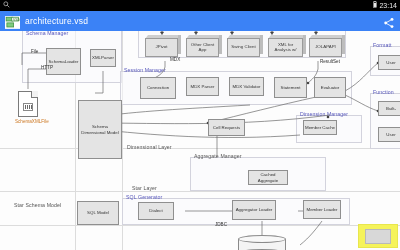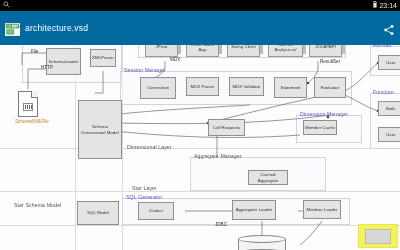--- a/index.html
+++ b/index.html
@@ -17,22 +17,22 @@
     font-size:7px; line-height:11px;
     display:flex; align-items:center; justify-content:space-between;
     padding:0 3px; z-index:50;
   }
   #statusbar .left { display:flex; align-items:center; gap:2px; }
   #statusbar .right { display:flex; align-items:center; gap:2px; }
   .sb-ico { display:inline-block; }
 
   
   #appbar {
-    position:absolute; top:11px; left:0; width:400px; height:34px;
-    background:#0369a1; z-index:40;
+    position:absolute; top:11px; left:0; width:400px; height:20px;
+    background:#3b82f6; z-index:40;
     display:flex; align-items:center; padding:0 5px;
   }
   #appicon {
     width:15px; height:13px; position:relative; flex:0 0 auto; margin-right:5px;
   }
   #appbar .title {
     color:#ffffff; font-size:8.5px; letter-spacing:.2px; white-space:nowrap;
   }
   #share { margin-left:auto; width:12px; height:12px; position:relative; }
 

